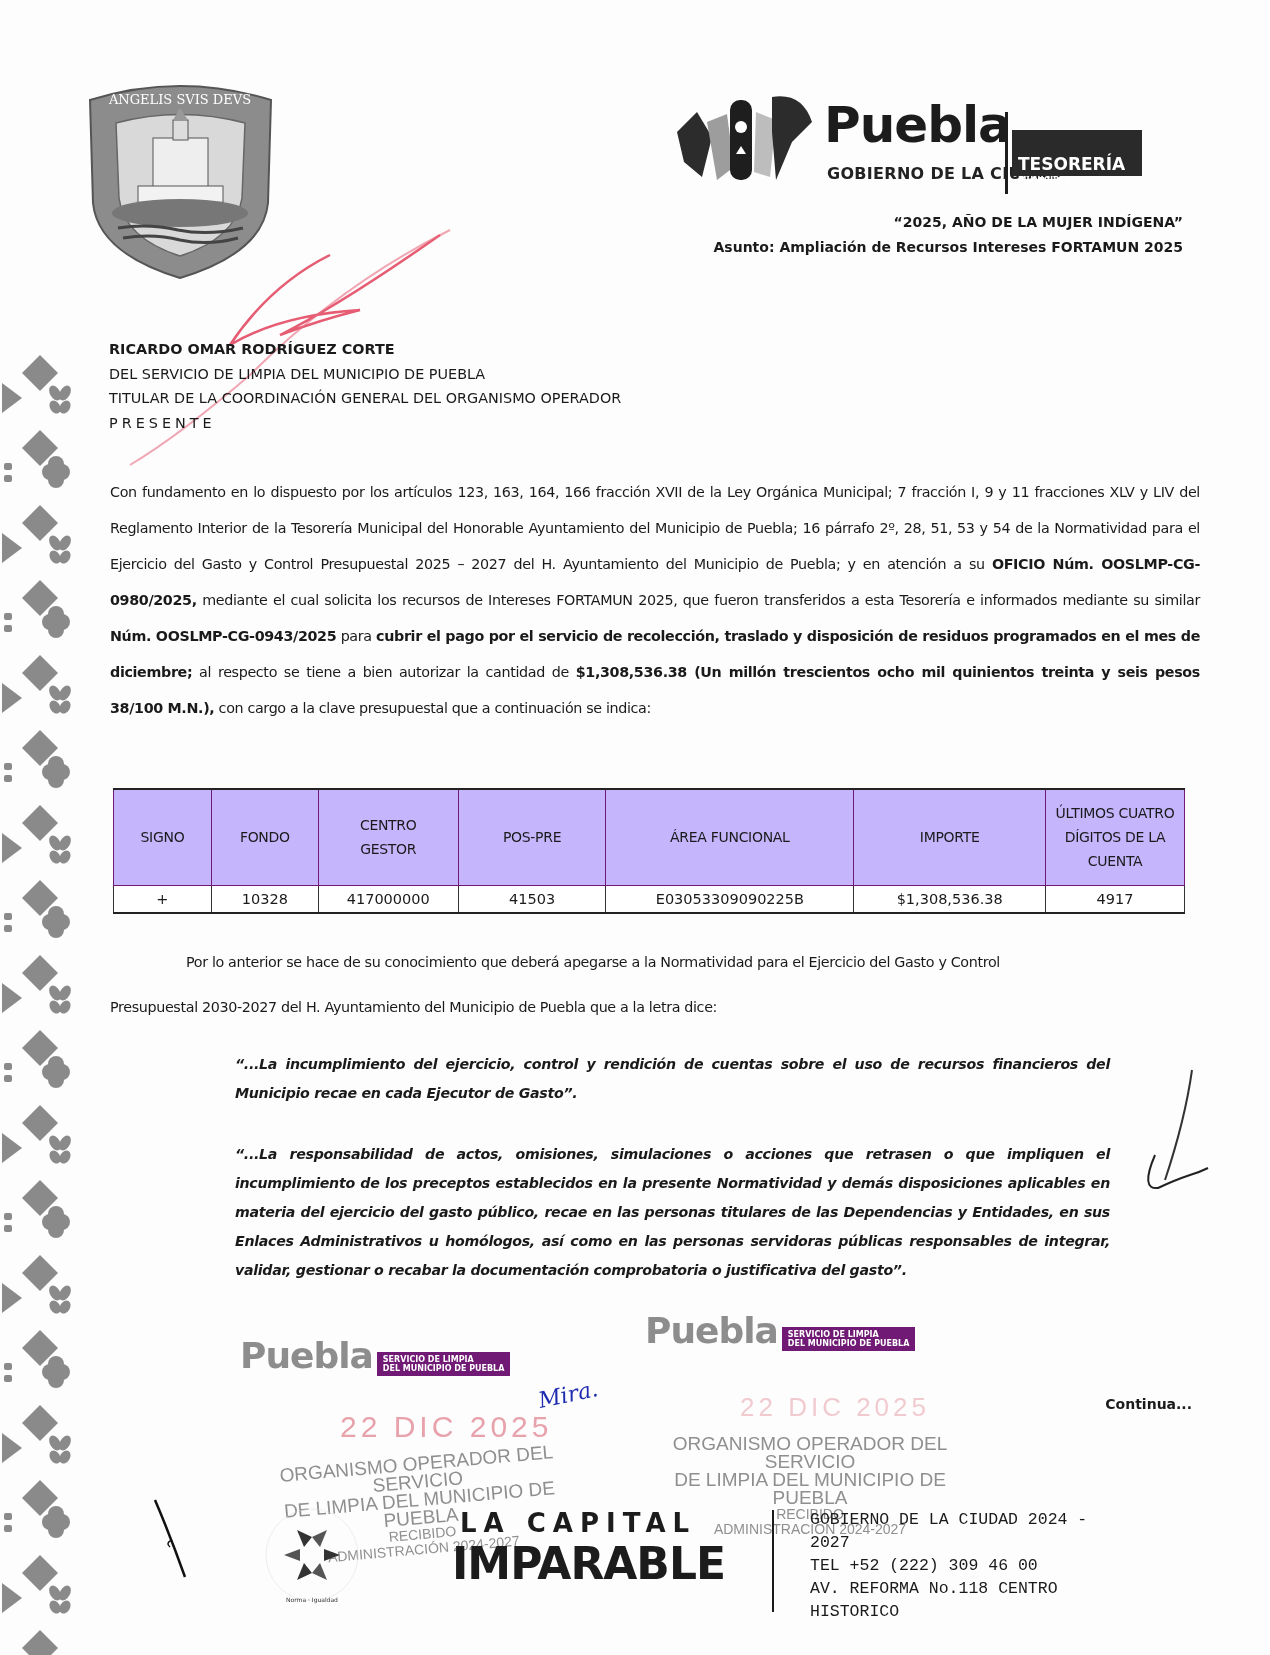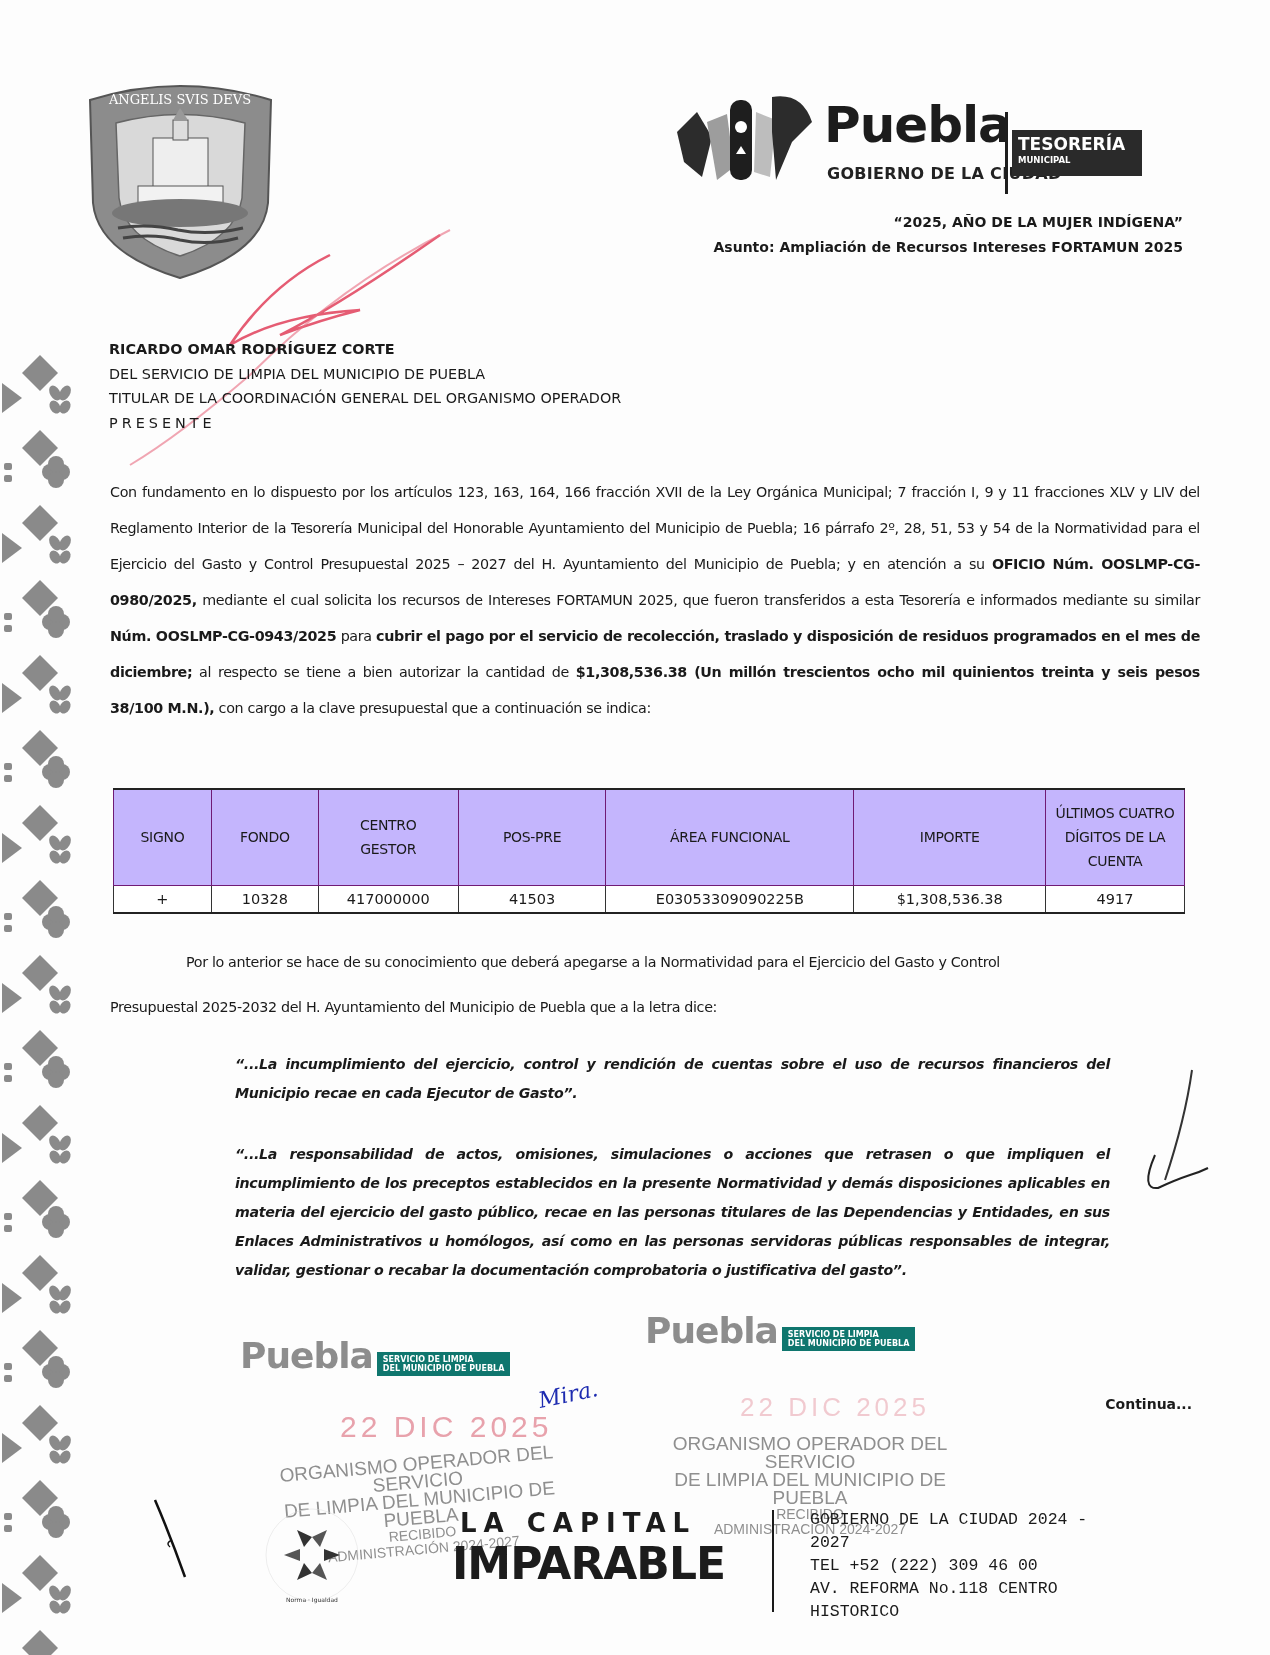--- a/index.html
+++ b/index.html
@@ -11,21 +11,21 @@
   .border-strip svg { width: 78px; height: 1300px; }
 
   
   .coat { position: absolute; left: 78px; top: 78px; width: 205px; height: 205px; }
   .logo { position: absolute; left: 672px; top: 92px; width: 470px; height: 100px; }
   .logo .mark { position: absolute; left: 0; top: 0; width: 150px; height: 95px; }
   .logo .brand { position: absolute; left: 152px; top: 8px; font-family: "DejaVu Sans", sans-serif; font-weight: bold; font-size: 50px; color: #1c1c1c; letter-spacing: -1px; line-height: 1; }
   .logo .gov { position: absolute; left: 155px; top: 72px; font-family: "DejaVu Sans", sans-serif; font-weight: bold; font-size: 16px; color: #222; letter-spacing: 0.3px; }
   .logo .divider { position: absolute; left: 333px; top: 20px; width: 3px; height: 82px; background: #1d1d1d; }
   .logo .tes { position: absolute; left: 340px; top: 38px; width: 130px; height: 46px; background: #2a2a2a; color: #fff; padding: 4px 6px; }
-  .logo .tes .t1 { font-family: "DejaVu Sans", sans-serif; font-weight: bold; font-size: 17px; line-height: 20px; }
+  .logo .tes .t1 { font-family: "DejaVu Sans", sans-serif; font-weight: bold; font-size: 17px; line-height: 20px; margin-top: 20px; }
   .logo .tes .t2 { font-family: "DejaVu Sans", sans-serif; font-weight: bold; font-size: 8.5px; line-height: 12px; }
 
   .meta { position: absolute; right: 87px; top: 210px; text-align: right; font-family: "DejaVu Sans", sans-serif; font-weight: bold; font-size: 14px; line-height: 24.5px; color: #1a1a1a; }
 
   
   .addr { position: absolute; left: 109px; top: 337px; font-family: "DejaVu Sans", sans-serif; font-size: 14.4px; line-height: 24.5px; color: #1a1a1a; }
   .addr .name { font-weight: bold; }
   .addr .presente { letter-spacing: 4px; }
 
   .red-sign { position: absolute; left: 120px; top: 225px; width: 380px; height: 250px; pointer-events: none; }
@@ -44,21 +44,21 @@
   .follow { position: absolute; left: 110px; top: 940px; width: 1090px; font-family: "DejaVu Sans", sans-serif; font-size: 14.3px; line-height: 45px; letter-spacing: -0.35px; color: #1a1a1a; }
   .follow .indent { padding-left: 76px; display: block; }
 
   .quote { position: absolute; left: 235px; width: 875px; font-family: "DejaVu Sans", sans-serif; font-style: italic; font-weight: bold; font-size: 14.2px; line-height: 29px; text-align: justify; letter-spacing: -0.3px; color: #1a1a1a; }
   .q1 { top: 1050px; }
   .q2 { top: 1140px; }
 
   .continua { position: absolute; right: 78px; top: 1396px; font-family: "DejaVu Sans", sans-serif; font-weight: bold; font-size: 14px; color: #1a1a1a; }
   .stamp-logo { position: absolute; font-family: "DejaVu Sans", sans-serif; font-weight: bold; color: #8d8d8d; }
   .stamp-logo .pb { font-size: 36px; letter-spacing: -1px; }
-  .stamp-logo .box { display: inline-block; vertical-align: middle; background: #0f766e; color: #fff; font-size: 8px; line-height: 9px; padding: 3px 6px; margin-left: 4px; text-align: left; }
+  .stamp-logo .box { display: inline-block; vertical-align: middle; background: #701a75; color: #fff; font-size: 8px; line-height: 9px; padding: 3px 6px; margin-left: 4px; text-align: left; }
   .stamp-date { position: absolute; color: #e8a2ac; font-family: "Liberation Sans", sans-serif; font-size: 30px; letter-spacing: 4px; }
   .stamp-org { position: absolute; color: #8f8f8f; font-family: "Liberation Sans", sans-serif; text-align: center; line-height: 15px; }
   .stamp-org .l1 { font-size: 19px; line-height: 18px; }
   .stamp-org .l2 { font-size: 19px; line-height: 18px; }
   .stamp-org .l3 { font-size: 14px; }
   .stamp-org .l4 { font-size: 14px; }
   .handwrite-blue { position: absolute; left: 538px; top: 1382px; color: #1d2bb0; font-family: "DejaVu Serif", serif; font-style: italic; font-size: 22px; transform: rotate(-12deg); }
 
   
   .equality-seal { position: absolute; left: 262px; top: 1505px; width: 100px; height: 100px; }
@@ -278,21 +278,21 @@
       <td>41503</td>
       <td>E03053309090225B</td>
       <td>$1,308,536.38</td>
       <td>4917</td>
     </tr>
   </tbody>
 </table>
 
 <div class="follow">
   <span class="indent">Por lo anterior se hace de su conocimiento que deberá apegarse a la Normatividad para el Ejercicio del Gasto y Control</span>
-  <span>Presupuestal 2025-2032 del H. Ayuntamiento del Municipio de Puebla que a la letra dice:</span>
+  <span>Presupuestal 2030-2027 del H. Ayuntamiento del Municipio de Puebla que a la letra dice:</span>
 </div>
 
 <div class="quote q1">“...La incumplimiento del ejercicio, control y rendición de cuentas sobre el uso de recursos financieros del Municipio recae en cada Ejecutor de Gasto”.</div>
 <div class="quote q2">“...La responsabilidad de actos, omisiones, simulaciones o acciones que retrasen o que impliquen el incumplimiento de los preceptos establecidos en la presente Normatividad y demás disposiciones aplicables en materia del ejercicio del gasto público, recae en las personas titulares de las Dependencias y Entidades, en sus Enlaces Administrativos u homólogos, así como en las personas servidoras públicas responsables de integrar, validar, gestionar o recabar la documentación comprobatoria o justificativa del gasto”.</div>
 
 <svg class="sig-right" viewBox="0 0 80 140">
   <path d="M62 10 Q55 60 35 120" stroke="#333" stroke-width="2" fill="none"></path>
   <path d="M25 95 Q10 130 28 128 Q45 120 60 115 Q70 112 78 108" stroke="#222" stroke-width="2" fill="none"></path>
 </svg>
 

